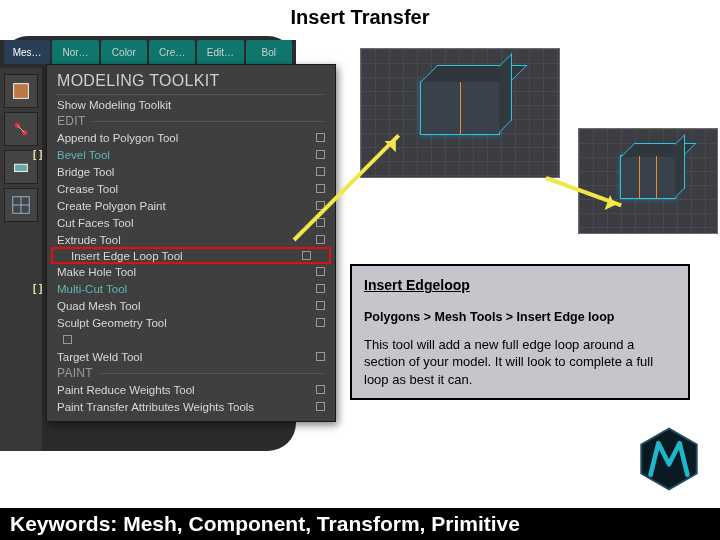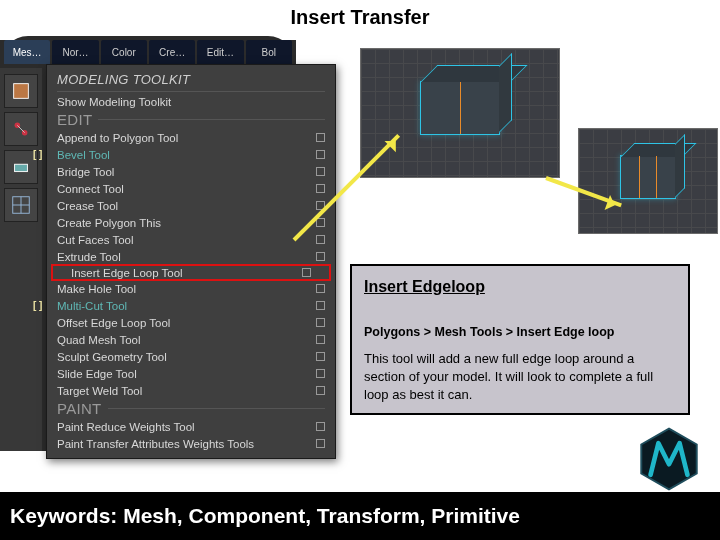--- a/index.html
+++ b/index.html
@@ -21,21 +21,21 @@
   .maya-left {
     position: absolute; top: 36px; left: 0; width: 296px; height: 415px;
     background: #2b2b2b;
     border-radius: 28px;
   }
   .maya-shelf {
     position: absolute; top: 4px; left: 0; right: 0; height: 24px;
     background: #2b2b2b; display: flex; gap: 2px; padding: 0 4px;
   }
   .shelf-tab {
-    flex: 1; background: #0f172a; color: #cfcfcf; font-size: 10px;
+    flex: 1; background: #0f766e; color: #cfcfcf; font-size: 10px;
     display: flex; align-items: center; justify-content: center;
     border-radius: 2px 2px 0 0; padding: 2px 4px; overflow: hidden; white-space: nowrap;
   }
   .shelf-tab.active { background: #2b3e57; color: #fff; }
 
   .maya-tools {
     position: absolute; top: 32px; left: 0; width: 42px; bottom: 0;
     background: #383838; display: flex; flex-direction: column; gap: 4px; padding: 6px 4px;
   }
   .tool-btn {
@@ -44,26 +44,25 @@
   }
   .tool-btn svg { width: 22px; height: 22px; }
 
   .menu-panel {
     position: absolute; top: 28px; left: 46px; width: 290px;
     background: #3f3f3f; border: 1px solid #1a1a1a;
     box-shadow: 2px 3px 8px rgba(0,0,0,.5);
     padding: 4px 0 6px 0;
   }
   .menu-header {
-    color: #cfcfcf; font-size: 13px; letter-spacing: .3px;
+    color: #cfcfcf; font-size: 16px; letter-spacing: .3px;
     padding: 3px 10px;
-    font-style: italic;
   }
   .menu-divider { display: flex; align-items: center; padding: 1px 10px; }
-  .menu-divider .label { color: #9a9a9a; font-size: 15px; margin-right: 6px; letter-spacing: .3px; }
+  .menu-divider .label { color: #9a9a9a; font-size: 12px; margin-right: 6px; letter-spacing: .3px; }
   .menu-divider .line { flex: 1; height: 1px; background: #555; }
 
   .menu-item {
     display: flex; align-items: center; height: 17px;
     padding: 0 10px; color: #d8d8d8; font-size: 11.5px;
     position: relative;
   }
   .menu-item .txt { flex: 1; white-space: nowrap; overflow: hidden; }
   .menu-item .opt {
     width: 9px; height: 9px; border: 1px solid #999;
@@ -131,31 +130,31 @@
   }
   .arrow.a1 { top: 238px; left: 294px; width: 148px; transform: rotate(-45deg); }
   .arrow.a2 { top: 176px; left: 546px; width: 80px; transform: rotate(20deg); }
 
   
   .expl {
     position: absolute; top: 264px; left: 350px; width: 340px;
     background: #c7c4cc; border: 2px solid #000; padding: 10px 12px;
     color: #000; font-size: 13px; line-height: 1.35;
   }
-  .expl .h { font-weight: bold; text-decoration: underline; margin-bottom: 26px; font-size: 16px; }
+  .expl .h { font-weight: bold; text-decoration: underline; margin-bottom: 14px; font-size: 14px; }
   .expl .path { font-weight: bold; margin-bottom: 10px; font-size: 12.5px; }
 
   
   .logo {
     position: absolute; right: 18px; bottom: 48px; width: 66px; height: 66px;
   }
 
   
   .kw {
-    position: absolute; left: 0; right: 0; bottom: 0; height: 48px;
+    position: absolute; left: 0; right: 0; bottom: 0; height: 32px;
     background: #000; color: #fff; font-weight: bold; font-size: 21px;
     display: flex; align-items: center; padding: 0 10px;
   }
 </style>
 </head>
 <body>
 
 <div class="slide">
 
   <div class="title">Insert Transfer</div>
@@ -215,29 +214,25 @@
         <div class="menu-item accent">
           <span class="poly-mark">[ ]</span>
           <span class="txt">Bevel Tool</span>
           <span class="opt"></span>
         </div>
         <div class="menu-item">
           <span class="txt">Bridge Tool</span>
           <span class="opt"></span>
         </div>
         <div class="menu-item">
-          <span class="txt">Connect Tool</span>
-          <span class="opt"></span>
-        </div>
-        <div class="menu-item">
           <span class="txt">Crease Tool</span>
           <span class="opt"></span>
         </div>
         <div class="menu-item">
-          <span class="txt">Create Polygon This</span>
+          <span class="txt">Create Polygon Paint</span>
           <span class="opt"></span>
         </div>
         <div class="menu-item">
           <span class="txt">Cut Faces Tool</span>
           <span class="opt"></span>
         </div>
         <div class="menu-item">
           <span class="txt">Extrude Tool</span>
           <span class="opt"></span>
         </div>
@@ -248,33 +243,28 @@
         <div class="menu-item">
           <span class="txt">Make Hole Tool</span>
           <span class="opt"></span>
         </div>
         <div class="menu-item accent">
           <span class="poly-mark">[ ]</span>
           <span class="txt">Multi-Cut Tool</span>
           <span class="opt"></span>
         </div>
         <div class="menu-item">
-          <span class="txt">Offset Edge Loop Tool</span>
-          <span class="opt"></span>
-        </div>
-        <div class="menu-item">
           <span class="txt">Quad Mesh Tool</span>
           <span class="opt"></span>
         </div>
         <div class="menu-item">
           <span class="txt">Sculpt Geometry Tool</span>
           <span class="opt"></span>
         </div>
         <div class="menu-item">
-          <span class="txt">Slide Edge Tool</span>
           <span class="opt"></span>
         </div>
         <div class="menu-item">
           <span class="txt">Target Weld Tool</span>
           <span class="opt"></span>
         </div>
         <div class="menu-divider">
           <span class="label">PAINT</span>
           <span class="line"></span>
         </div>

